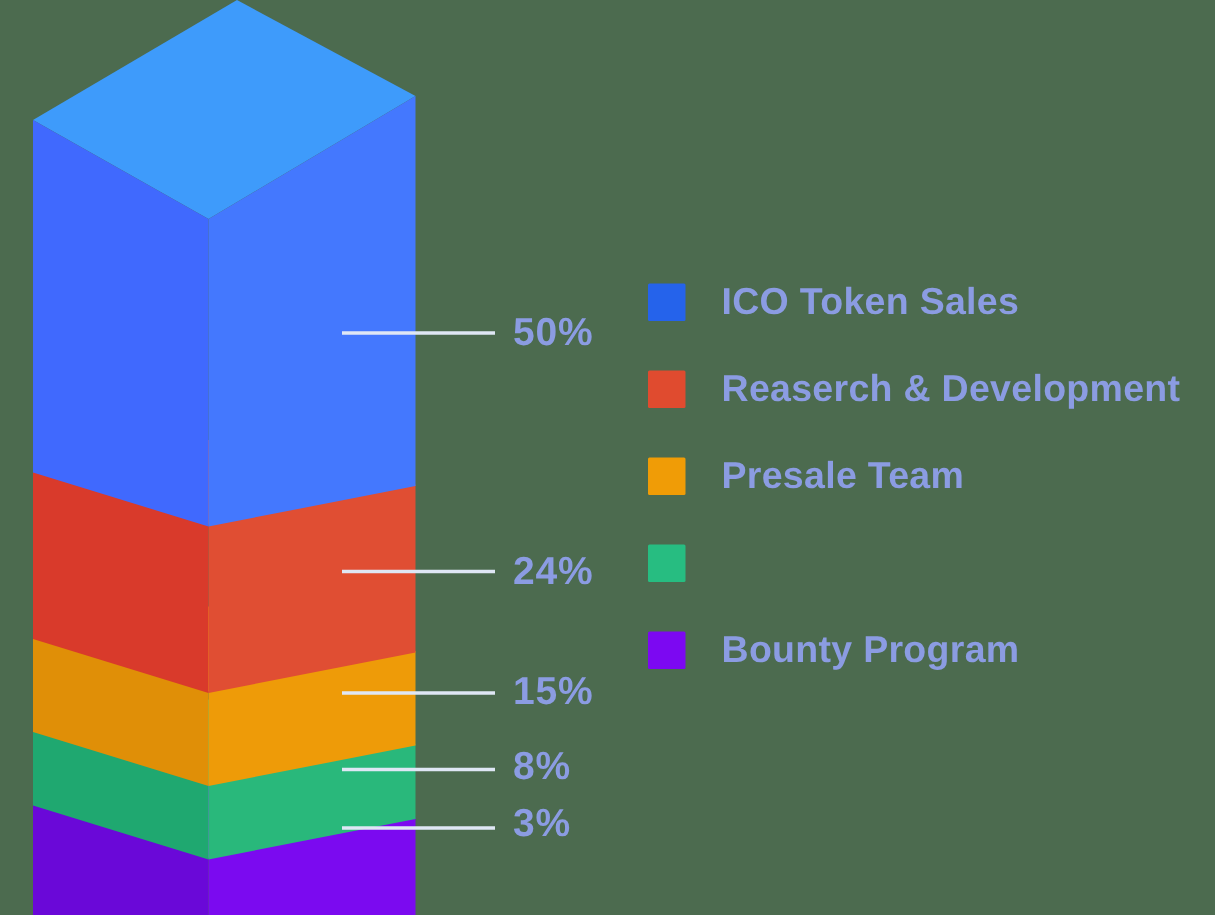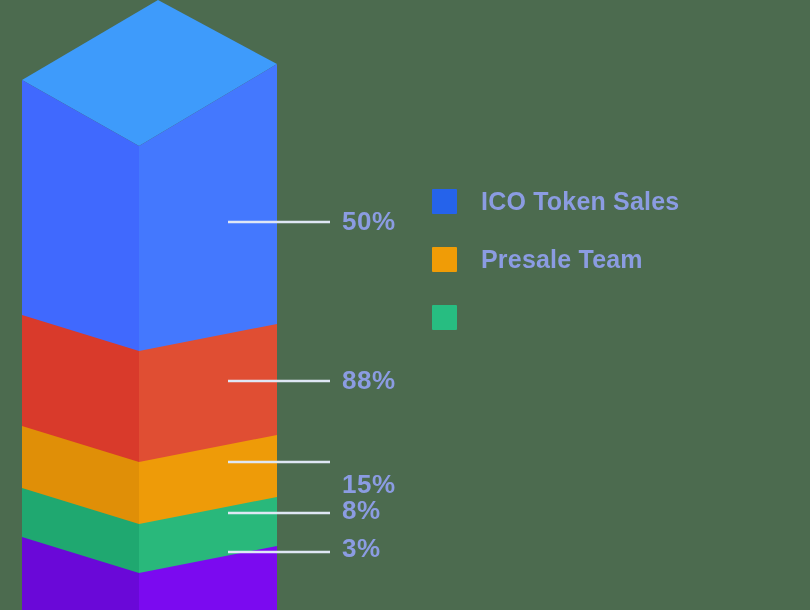--- a/index.html
+++ b/index.html
@@ -102,38 +102,46 @@
     <g>
       <line x1="228" y1="222" x2="330" y2="222" stroke="#dfe7f5" stroke-width="2.4"></line>
       <line x1="228" y1="381" x2="330" y2="381" stroke="#dfe7f5" stroke-width="2.4"></line>
       <line x1="228" y1="462" x2="330" y2="462" stroke="#dfe7f5" stroke-width="2.4"></line>
       <line x1="228" y1="513" x2="330" y2="513" stroke="#dfe7f5" stroke-width="2.4"></line>
       <line x1="228" y1="552" x2="330" y2="552" stroke="#dfe7f5" stroke-width="2.4"></line>
     </g>
   </svg>
 
   <div class="pct-label" style="left:342px; top:208px;">50%</div>
-  <div class="pct-label" style="left:342px; top:367px;">88%</div>
-  <div class="pct-label" style="left:342px; top:447px;margin-top:24px;">15%</div>
+  <div class="pct-label" style="left:342px; top:367px;">24%</div>
+  <div class="pct-label" style="left:342px; top:447px;">15%</div>
   <div class="pct-label" style="left:342px; top:497px;">8%</div>
   <div class="pct-label" style="left:342px; top:535px;">3%</div>
 
   <div id="legend">
 
     <div class="legend-row">
       <span class="legend-swatch" style="background:#2563eb;"></span>
       <span class="legend-label">ICO Token Sales</span>
     </div>
 
+    <div class="legend-row">
+      <span class="legend-swatch" style="background:#e04b2f;"></span>
+      <span class="legend-label">Reaserch &amp; Development</span>
+    </div>
 
     <div class="legend-row">
       <span class="legend-swatch" style="background:#f09c06;"></span>
       <span class="legend-label">Presale Team</span>
     </div>
 
     <div class="legend-row">
       <span class="legend-swatch" style="background:#27bd81;"></span>
     </div>
 
+    <div class="legend-row">
+      <span class="legend-swatch" style="background:#7c08f2;"></span>
+      <span class="legend-label">Bounty Program</span>
+    </div>
 
   </div>
 
 </div>
 
 </body></html>

